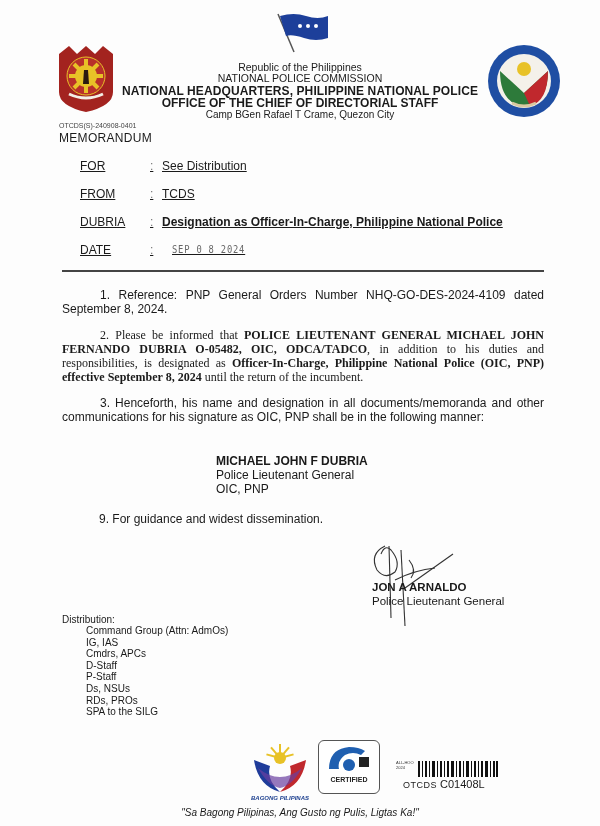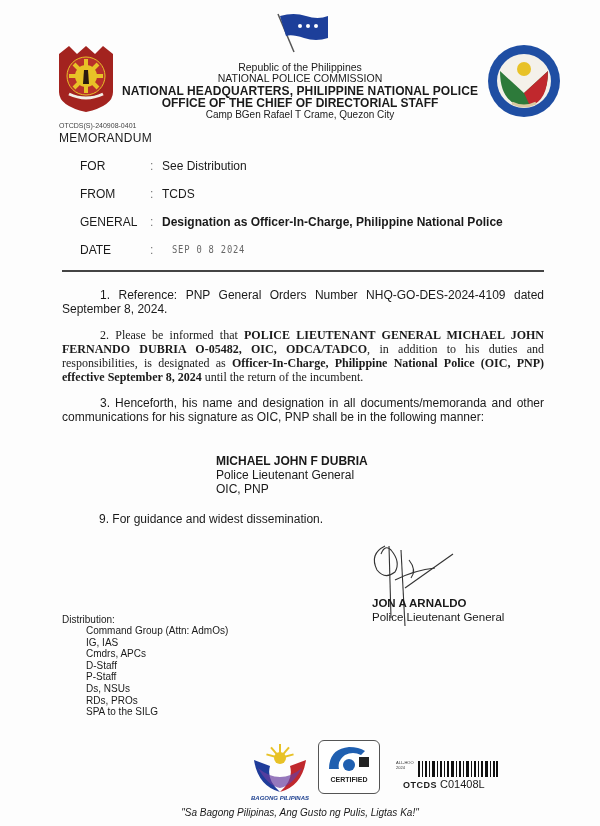--- a/index.html
+++ b/index.html
@@ -17,21 +17,21 @@
   .hdr-1 { top: 54px; font-size: 10.5px; }
   .hdr-2 { top: 65px; font-size: 10.5px; }
   .hdr-3 { top: 77px; font-size: 12px; font-weight: bold; letter-spacing: 0.1px; }
   .hdr-4 { top: 89px; font-size: 12px; font-weight: bold; }
   .hdr-5 { top: 102px; font-size: 10px; }
 
   .ctrl-no { left: 59px; top: 122px; font-size: 7px; color: #444; }
   .memo-title { left: 59px; top: 131px; font-size: 12px; font-weight: normal; letter-spacing: 0.3px; }
 
   
-  .field { left: 80px; font-size: 12px; display: flex; }
+  .field { left: 80px; font-size: 12px; display: flex; text-decoration: underline; }
   .field .lbl { width: 70px; }
   .field .colon { width: 12px; color: #777; }
   .field .val { }
   .f-for { top: 159px; }
   .f-from { top: 187px; }
   .f-subj { top: 215px; }
   .f-subj .val { font-weight: bold; }
   .f-date { top: 243px; }
   .f-date .val { font-family: "DejaVu Sans Mono", monospace; font-size: 11px; color: #666; margin-left: 10px; transform: scaleX(0.8); transform-origin: left; letter-spacing: 1px; }
 
@@ -42,35 +42,35 @@
   .para .indent { display: inline-block; width: 38px; }
   .p1 { top: 288px; }
   .p2 { top: 328px; font-family: Liberation Serif, serif; }
   .p3 { top: 396px; }
   .p4 { top: 512px; left: 99px; }
   .b { font-weight: bold; }
 
   .sig-block { left: 216px; top: 454px; font-size: 12px; line-height: 14px; }
 
   .signature { left: 365px; top: 540px; width: 110px; height: 92px; }
-  .signer { left: 372px; top: 596px; font-size: 11.5px; line-height: 14px; }
+  .signer { left: 372px; top: 580px; font-size: 11.5px; line-height: 14px; }
 
   
   .dist-title { left: 62px; top: 614px; font-size: 10px; }
   .dist-list { left: 86px; top: 625px; font-size: 10px; line-height: 11.6px; list-style: none; }
 
   
   .bp-logo { left: 248px; top: 742px; width: 64px; height: 52px; }
   .bp-text { left: 244px; top: 795px; width: 72px; text-align: center; font-size: 6px; font-weight: bold; font-style: italic; color: #1c3f8f; }
   .cert-box { left: 318px; top: 740px; width: 62px; height: 54px; border: 1.5px solid #555; border-radius: 6px; background: #fff; }
   .cert-label { left: 318px; top: 776px; width: 62px; text-align: center; font-size: 7px; font-weight: bold; color: #222; }
   .barcode { left: 418px; top: 761px; width: 80px; height: 16px; }
   .barcode-small { left: 396px; top: 760px; font-size: 4px; line-height: 5px; color: #333; }
   .barcode-code { left: 403px; top: 778px; font-size: 11px; }
-  .barcode-code .pre { font-weight: bold; font-size: 9px; letter-spacing: 0.5px; margin-top: 44px; }
+  .barcode-code .pre { font-weight: normal; font-size: 9px; letter-spacing: 0.5px; margin-top: 44px; }
   .motto { left: 100px; top: 807px; width: 400px; text-align: center; font-size: 10px; font-style: italic; }
 </style>
 </head>
 <body>
 
 <svg class="abs flag" viewBox="0 0 60 44">
   <line x1="6" y1="4" x2="22" y2="42" stroke="#555" stroke-width="1.5"></line>
   <path d="M8 6 Q22 2 34 6 Q46 10 56 6 L56 28 Q44 32 32 28 Q20 24 14 26 Z" fill="#1d3f9a"></path>
   <circle cx="28" cy="16" r="2" fill="#fff"></circle>
   <circle cx="36" cy="16" r="2" fill="#fff"></circle>
@@ -113,21 +113,21 @@
   <span class="lbl">FOR</span>
   <span class="colon">:</span>
   <span class="val">See Distribution</span>
 </div>
 <div class="abs field f-from">
   <span class="lbl">FROM</span>
   <span class="colon">:</span>
   <span class="val">TCDS</span>
 </div>
 <div class="abs field f-subj">
-  <span class="lbl">GENERAL</span>
+  <span class="lbl">DUBRIA</span>
   <span class="colon">:</span>
   <span class="val">Designation as Officer-In-Charge, Philippine National Police</span>
 </div>
 <div class="abs field f-date">
   <span class="lbl">DATE</span>
   <span class="colon">:</span>
   <span class="val">SEP 0 8 2024</span>
 </div>
 
 <div class="abs rule"></div>

